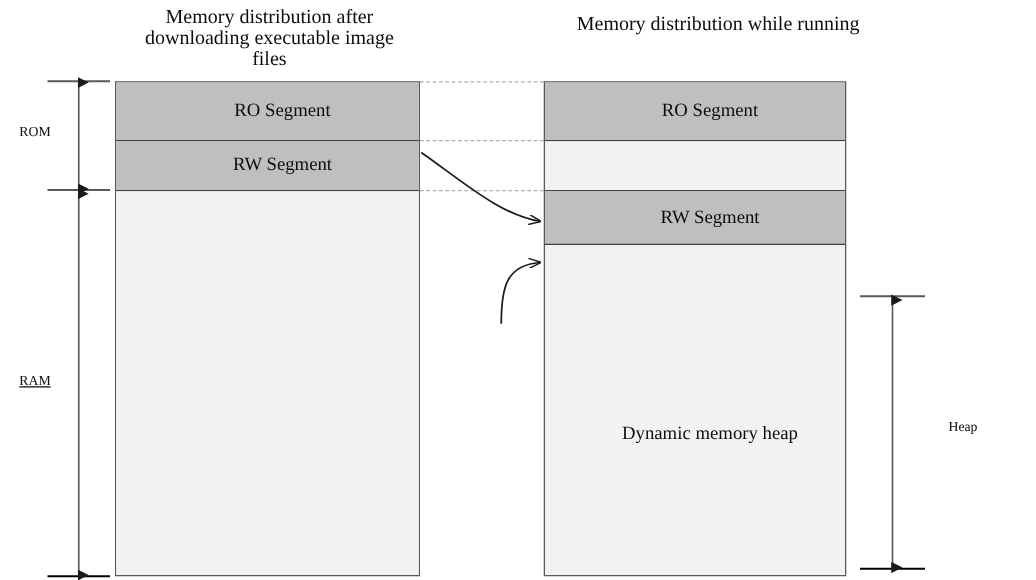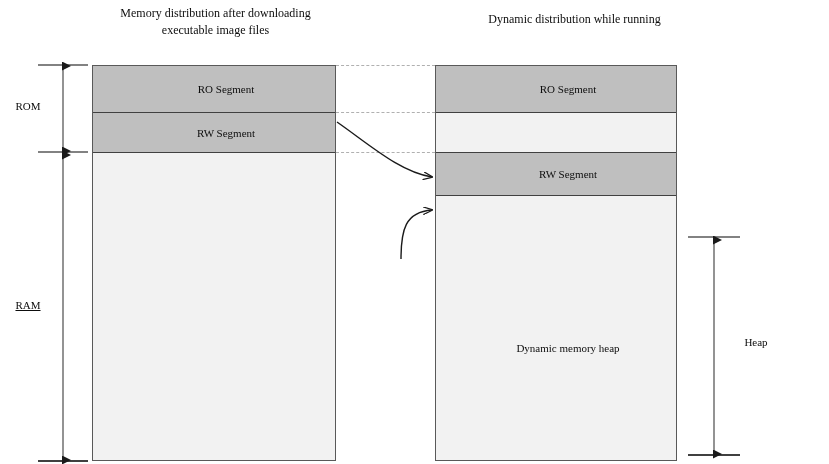--- a/index.html
+++ b/index.html
@@ -13,21 +13,21 @@
     height: 464px;
     background: #ffffff;
     font-family: "Liberation Serif", "DejaVu Serif", serif;
     overflow: hidden;
   }
 
   
   .diagram-title {
     position: absolute;
     text-align: center;
-    font-size: 12px;
+    font-size: 16px;
     color: #0d0d0d;
     line-height: 17px;
     white-space: pre-line;
   }
   #title-left  { left: 108px; top: 5px;  width: 215px; }
   #title-right { left: 452px; top: 11px; width: 245px; }
 
   
   .mem-column {
     position: absolute;
@@ -39,21 +39,21 @@
   #column-right { left: 435px; top: 65px; width: 242px; height: 396px; }
 
   .mem-seg {
     position: absolute;
     left: 0;
     right: 0;
     box-sizing: border-box;
     display: flex;
     align-items: center;
     justify-content: center;
-    font-size: 11px;
+    font-size: 15px;
     color: #0d0d0d;
     padding-left: 24px;
   }
   .seg-filled {
     background: #bfbfbf;
     border-bottom: 1.5px solid #404040;
   }
   .seg-empty {
     background: #f2f2f2;
     border-bottom: 1.5px solid #404040;
@@ -82,30 +82,30 @@
     position: absolute;
     font-size: 11px;
     color: #0d0d0d;
     text-align: center;
     line-height: 16px;
     white-space: pre-line;
   }
   #label-rom  { left: 2px;  top: 98px;  width: 52px; }
   #label-ram  { left: 2px;  top: 297px; width: 52px; text-decoration: underline; }
   #label-zi-end { left: 730px; top: 228px; width: 97px; }
-  #label-heap { left: 730px; top: 334px; width: 52px; text-align: center; }
+  #label-heap { left: 730px; top: 334px; width: 52px; text-align: right; }
 </style>
 </head>
 <body>
 
 <div id="canvas">
 
   <div class="diagram-title" id="title-left">Memory distribution after downloading executable image files</div>
 
-  <div class="diagram-title" id="title-right">Dynamic distribution while running</div>
+  <div class="diagram-title" id="title-right">Memory distribution while running</div>
 
   <div class="dotted-link" style="left:336px; top:65px;  width:99px;"></div>
   <div class="dotted-link" style="left:336px; top:112px; width:99px;"></div>
   <div class="dotted-link" style="left:336px; top:152px; width:99px;"></div>
 
   <div class="mem-column" id="column-left">
     <div class="mem-seg seg-filled" style="top:0px; height:47px;">
       <span>RO Segment</span>
     </div>
     <div class="mem-seg seg-filled" style="top:47px; height:40px;">

